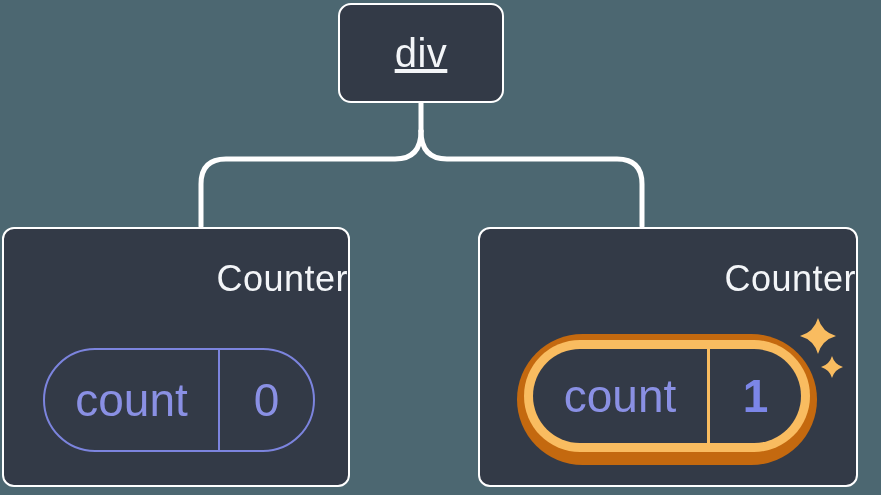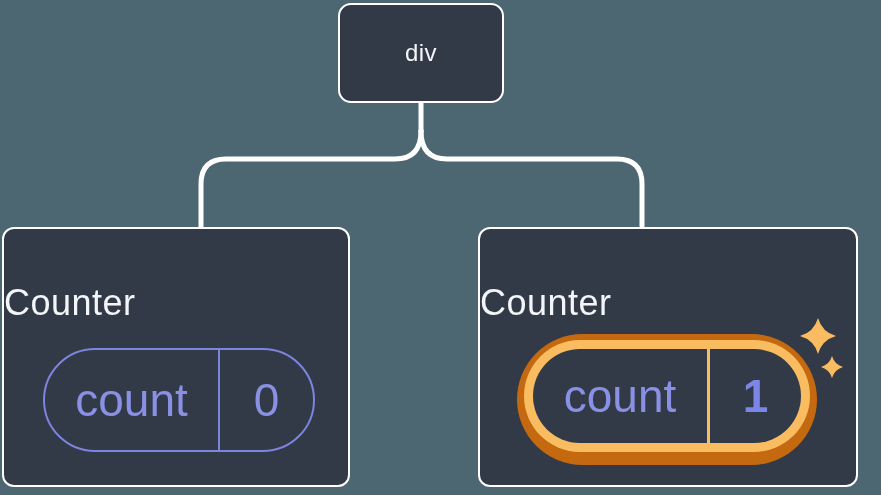--- a/index.html
+++ b/index.html
@@ -28,34 +28,35 @@
     background:var(--node-fill);
     border:2.5px solid var(--node-border);
   }
   .root-node{
     left:338px;top:3px;width:166px;height:100px;
     border-radius:13px;
     display:flex;align-items:center;justify-content:center;
   }
   .root-label{
     color:var(--title-text);
-    font-size:24px;
+    font-size:40px;
     line-height:1;
     letter-spacing:.5px;
+    text-decoration:underline;
   }
   .child-node{
     top:227px;height:260px;
     border-radius:12px;
   }
   .child-node.left{left:2px;width:348px;}
   .child-node.right{left:478px;width:380px;}
 
   .node-title{
-    position:absolute;top:56px;left:0;width:100%;
-    text-align:left;
+    position:absolute;top:32px;left:0;width:100%;
+    text-align:right;
     color:var(--title-text);
     font-size:36px;
     line-height:1;
     letter-spacing:.5px;
   }
 
   
   .pill{
     position:absolute;left:39px;top:119px;
     width:272px;height:104px;

